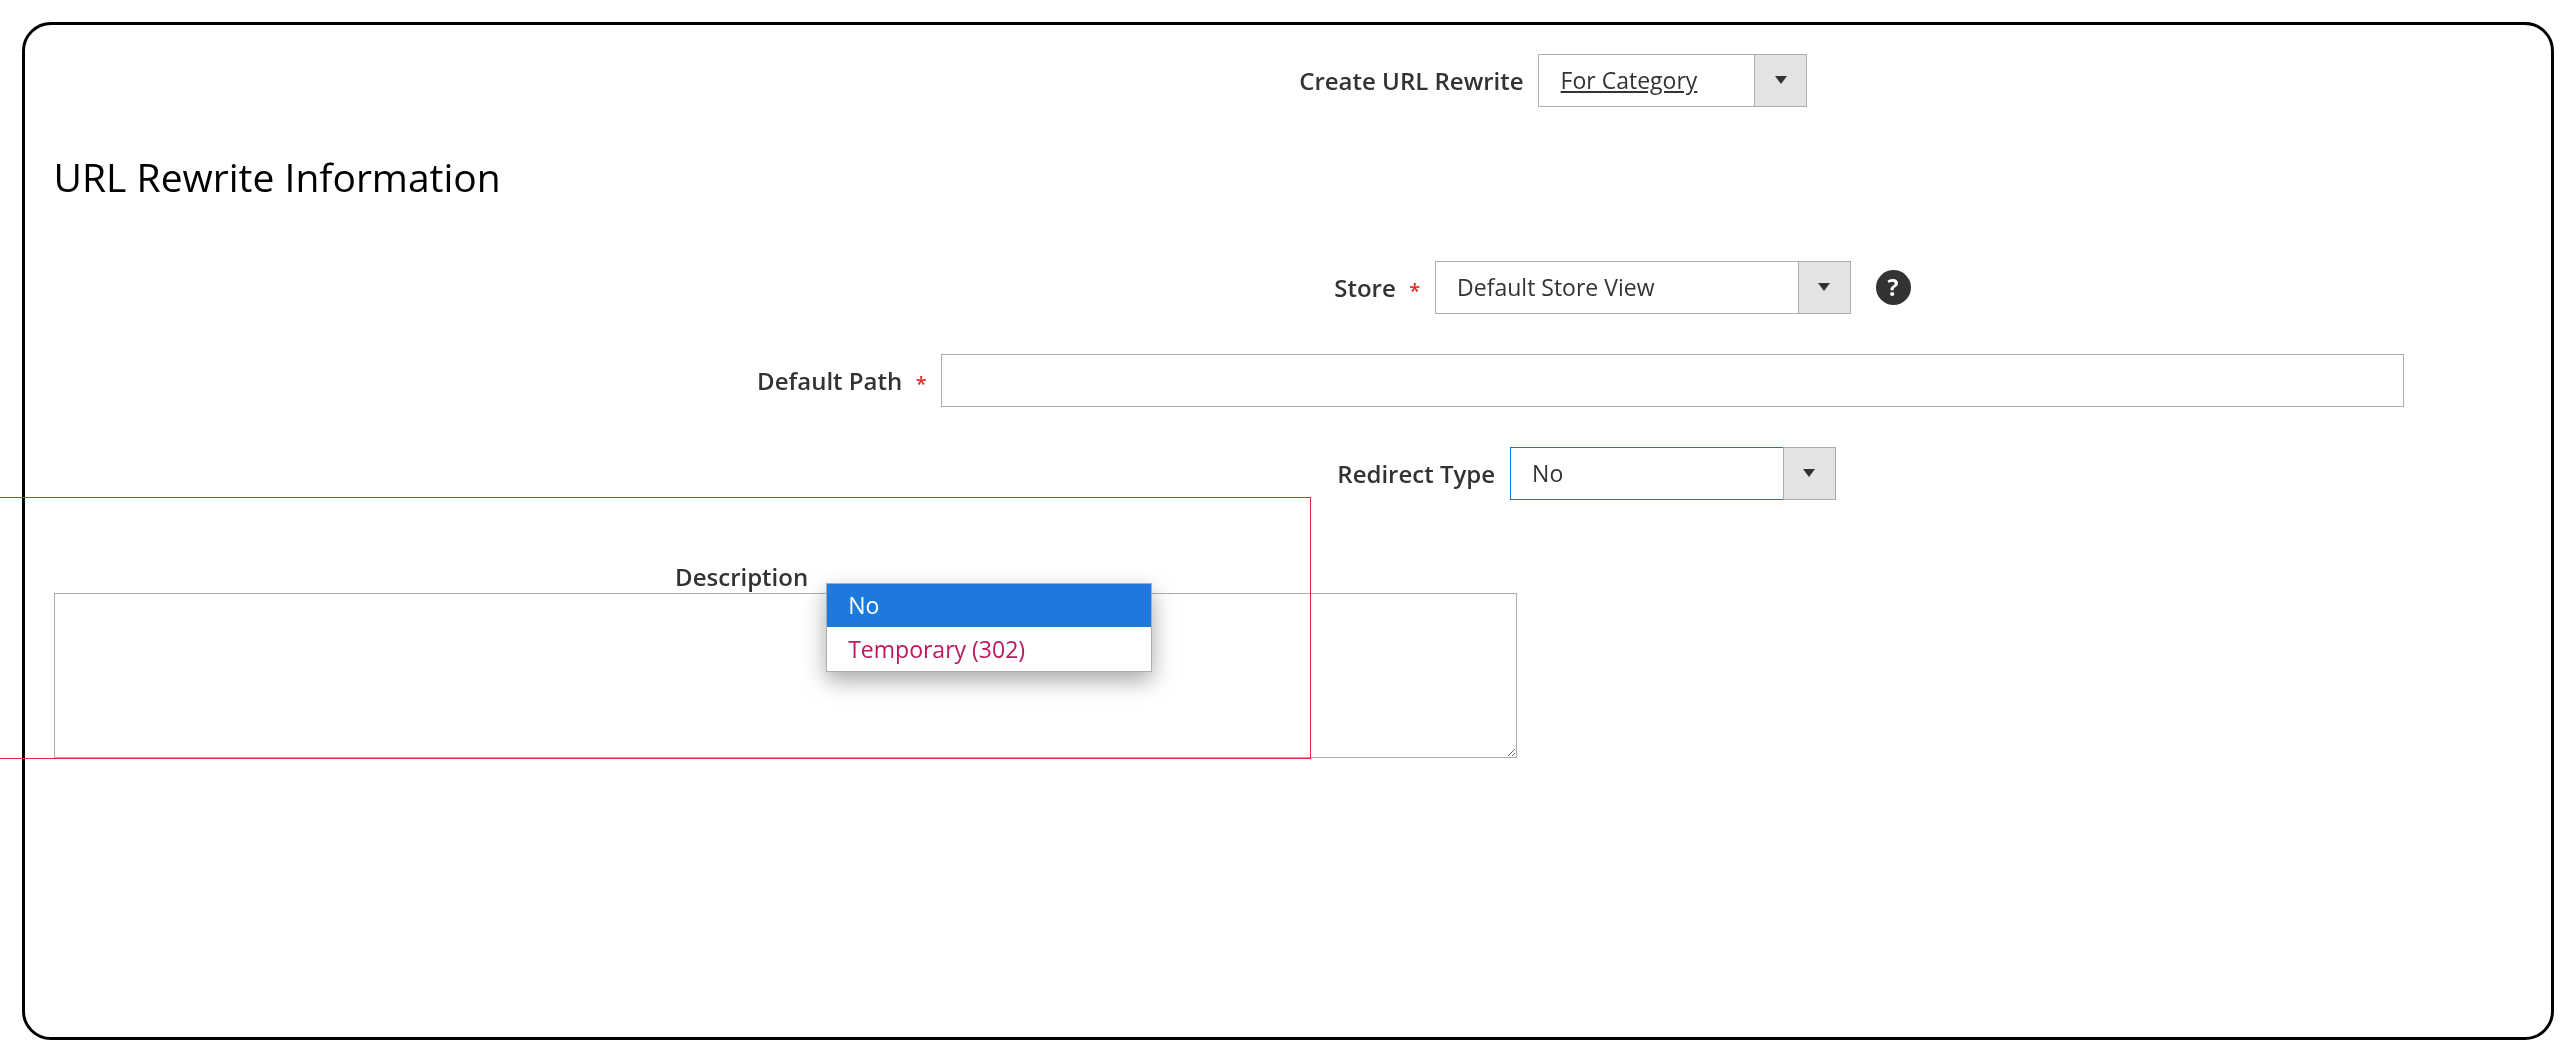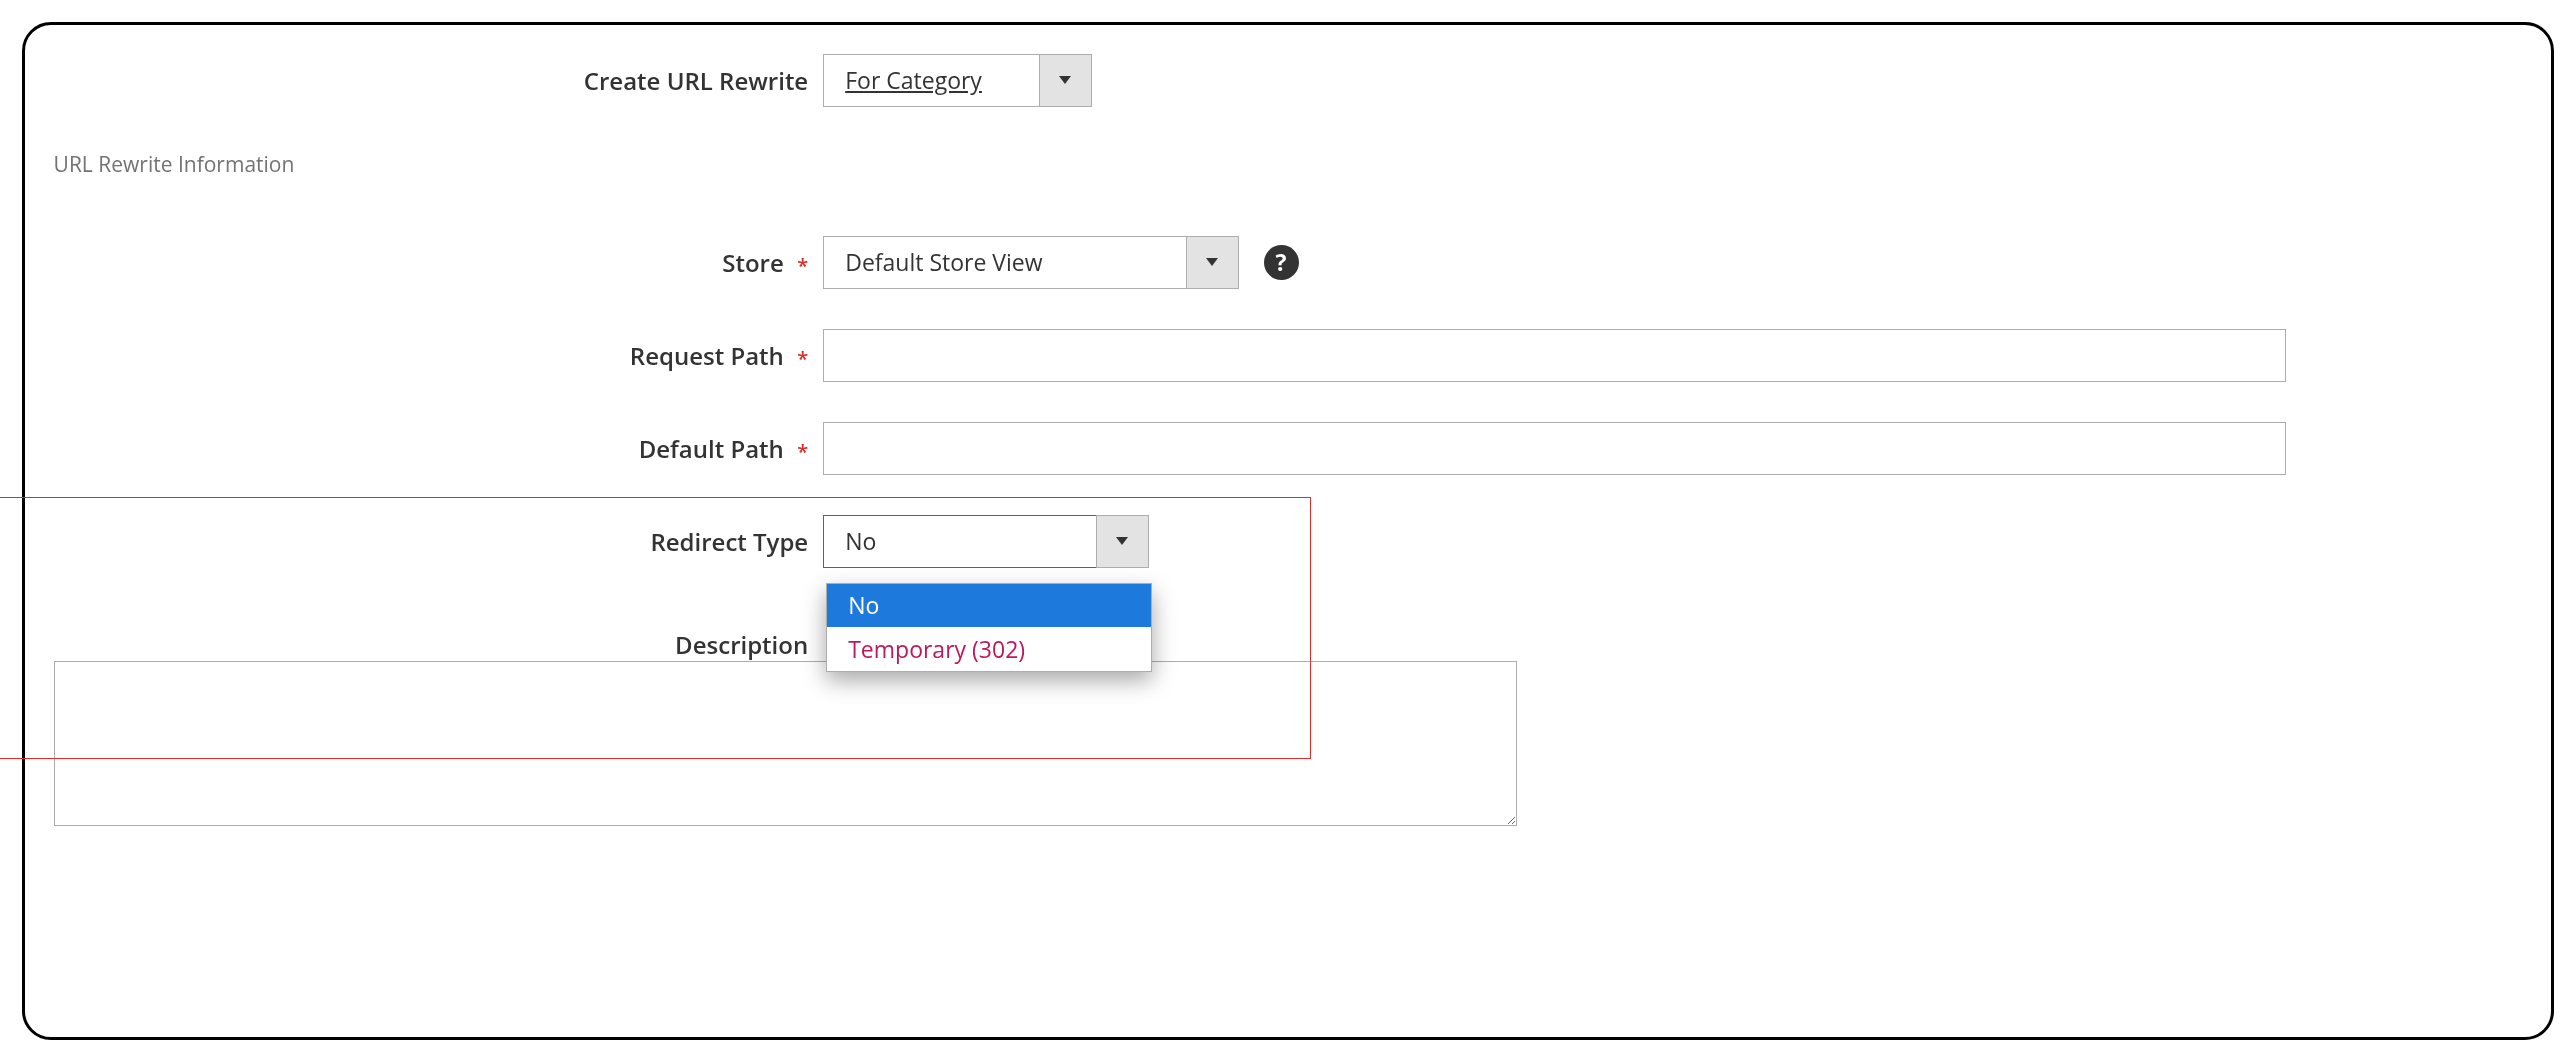--- a/index.html
+++ b/index.html
@@ -20,20 +20,21 @@
     height: 100%;
     border: 3.6px solid #000;
     border-radius: 29px;
     padding: 29px 29px;
     position: relative;
   }
   .form-row {
     display: flex;
     align-items: center;
     margin-bottom: 40px;
+    justify-content: center;
   }
   .form-label {
     width: 769px;
     text-align: right;
     font-size: 24px;
     font-weight: 600;
     color: #333;
     padding-right: 14.4px;
   }
   .req-star {
@@ -71,22 +72,22 @@
     justify-content: center;
   }
   .select-arrow.redirect-arrow { border-left-color: #adadad; }
   .caret-down {
     width: 0; height: 0;
     border-left: 6.5px solid transparent;
     border-right: 6.5px solid transparent;
     border-top: 8px solid #333;
   }
   .section-title {
-    font-size: 21px;
-    color: #737373;
+    font-size: 39px;
+    color: #000000;
     margin: 43px 0 58px 0;
     font-weight: 400;
   }
   .text-input {
     border: 1.4px solid #adadad;
     height: 53px;
     width: 1463px;
     padding: 0 10.8px;
     font-size: 21.6px;
     background: transparent;
@@ -164,27 +165,20 @@
       </div>
       <div class="select-wrap">
         <div class="select-box mid">Default Store View</div>
         <div class="select-arrow">
             <div class="caret-down"></div>
           </div>
       </div>
       <div class="tooltip-icon">?</div>
     </div>
 
-    <div class="form-row">
-      <div class="form-label">
-        <span>Request Path</span>
-        <span class="req-star">*</span>
-      </div>
-      <input type="text" class="text-input" value="" style="">
-    </div>
 
     <div class="form-row">
       <div class="form-label">
         <span>Default Path</span>
         <span class="req-star">*</span>
       </div>
       <input type="text" class="text-input" value="" style="">
     </div>
 
     <div class="form-row" style="margin-bottom: 50px; position: relative;">

